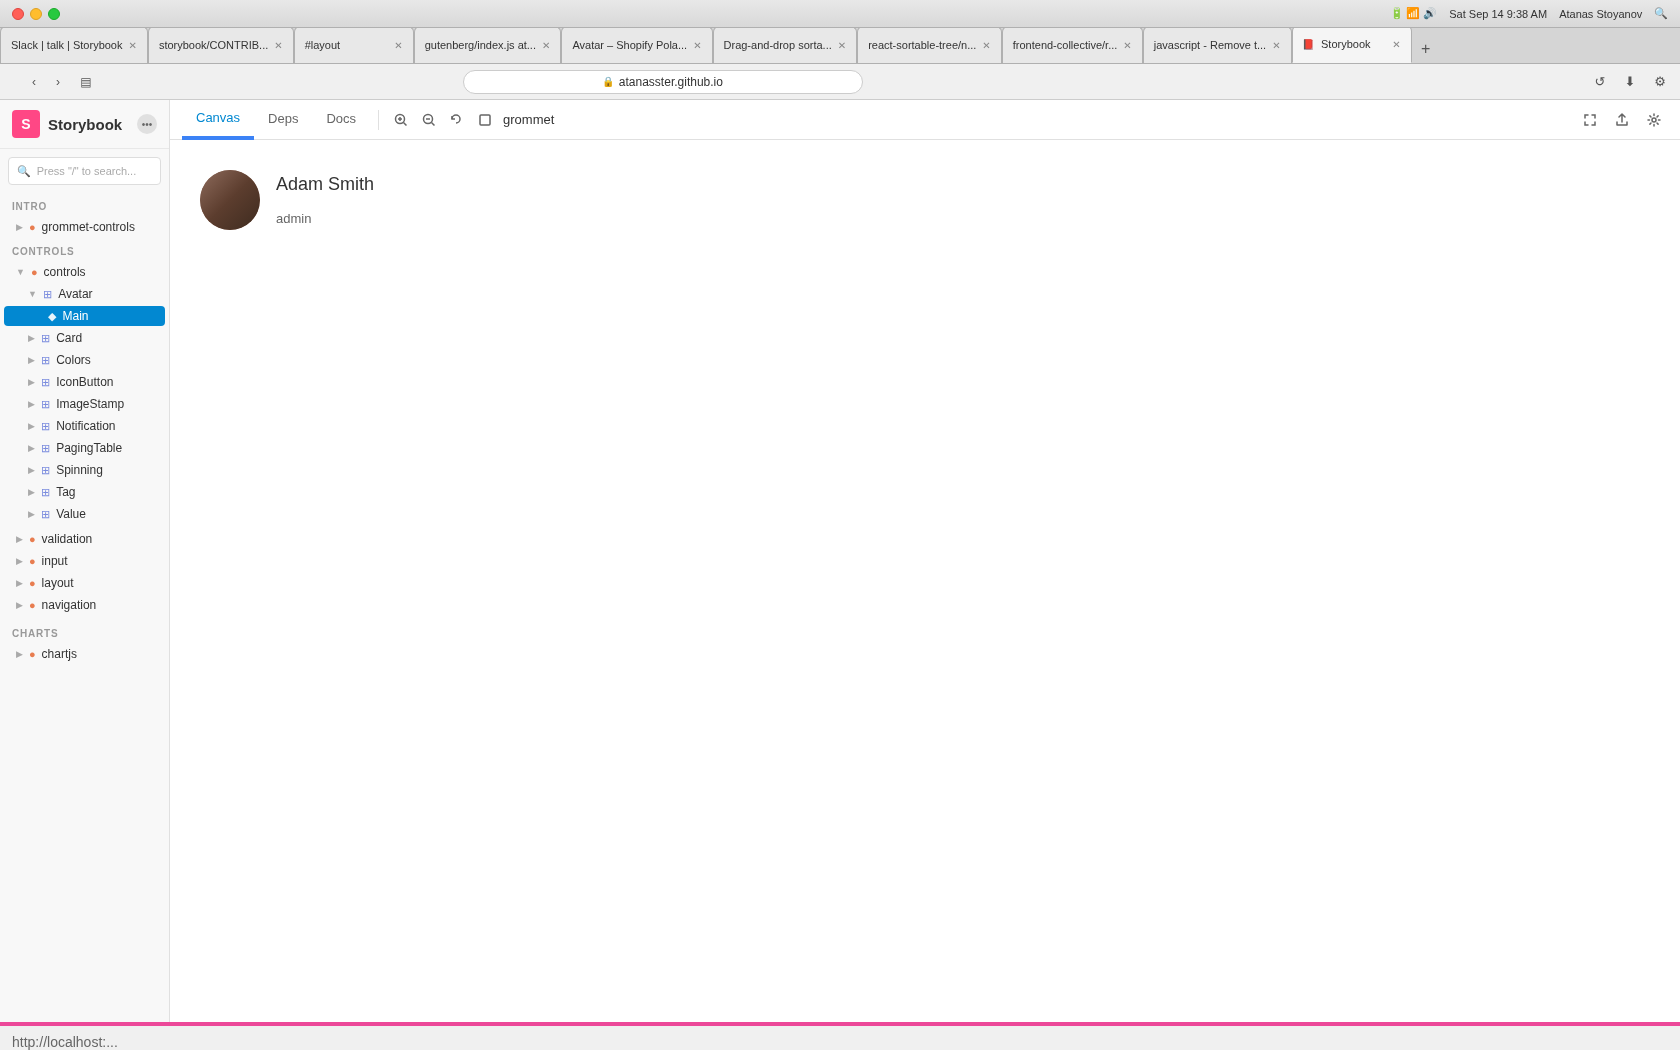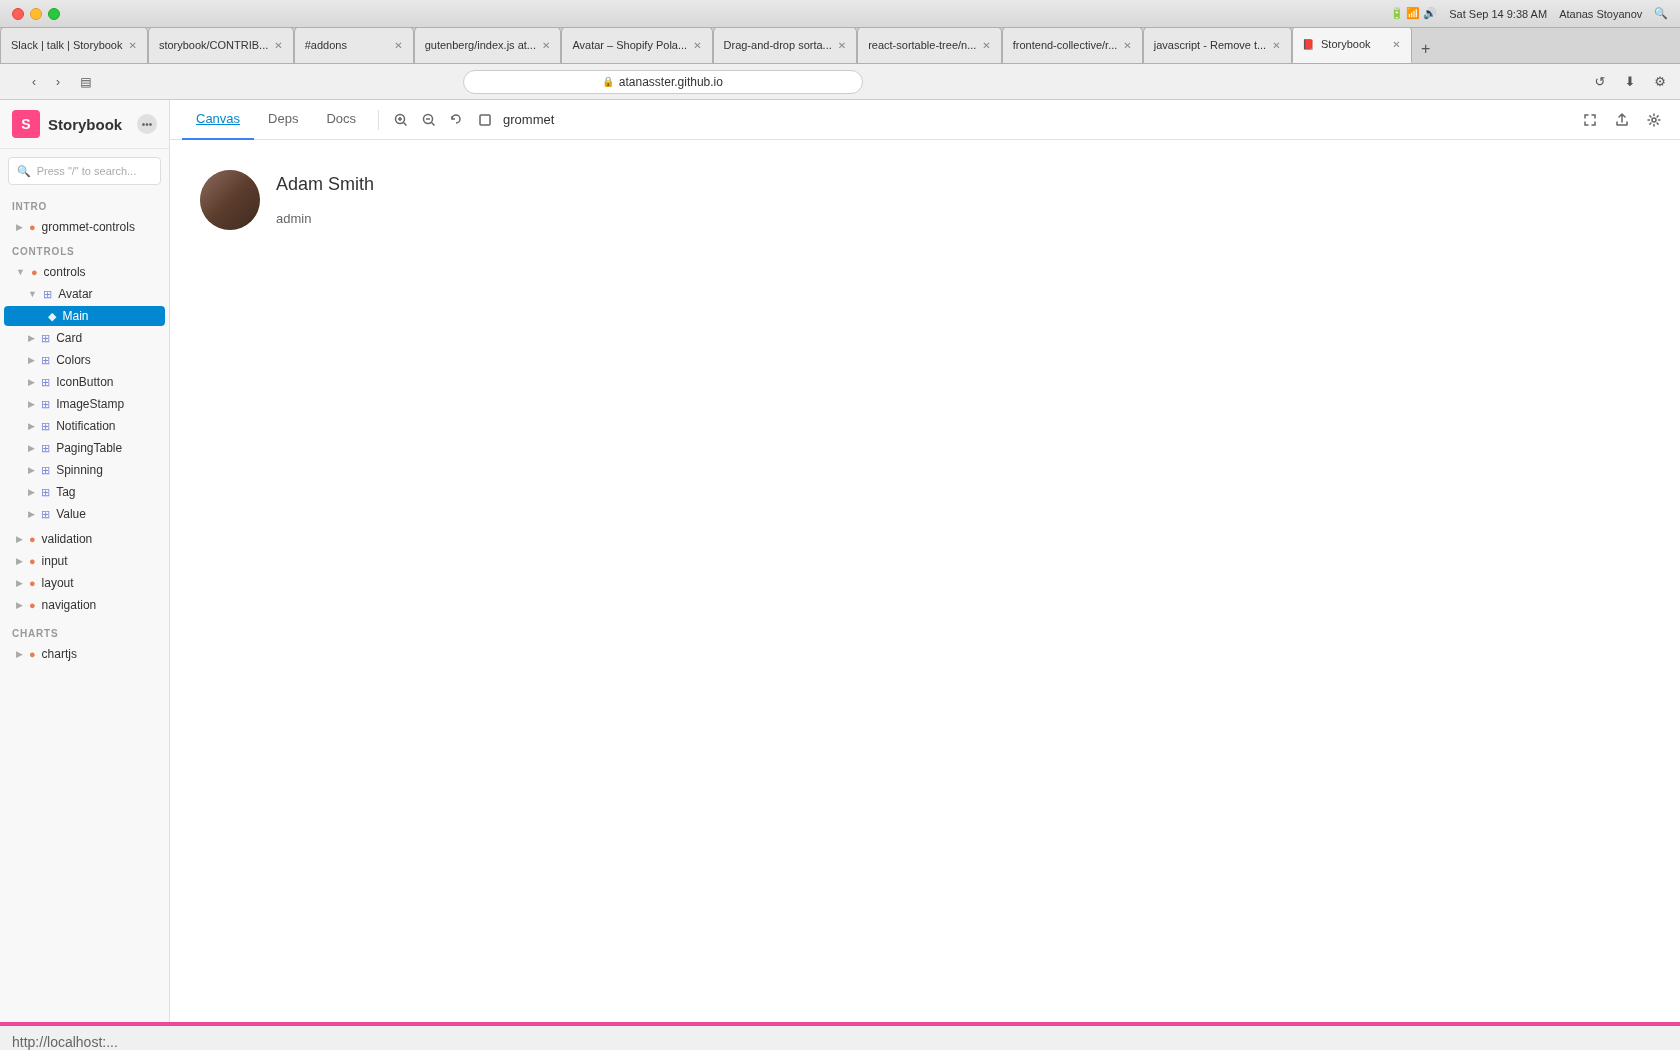--- a/index.html
+++ b/index.html
@@ -170,21 +170,21 @@
     .toolbar-tab {
       height: 40px;
       display: flex;
       align-items: center;
       padding: 0 14px;
       font-size: 13px;
       color: #666;
       cursor: pointer;
       border-bottom: 2px solid transparent;
     }
-    .toolbar-tab.active { color: #0288d1; border-bottom: 2px solid #3b82f6; text-decoration: underline; }
+    .toolbar-tab.active { color: #0288d1; border-bottom: 4px solid #3b82f6; }
     .toolbar-divider { width: 1px; height: 20px; background: #e0e0e0; margin: 0 8px; }
     .toolbar-btn { width: 28px; height: 28px; display: flex; align-items: center; justify-content: center; color: #666; cursor: pointer; border-radius: 4px; font-size: 14px; }
     .toolbar-component-name { font-size: 13px; color: #333; margin-left: 4px; }
     .toolbar-right { margin-left: auto; display: flex; align-items: center; gap: 4px; }
     .toolbar-right-btn { width: 28px; height: 28px; display: flex; align-items: center; justify-content: center; color: #666; cursor: pointer; font-size: 14px; border-radius: 4px; }
 
     
     .canvas-area {
       flex: 1;
       background: #fff;
@@ -254,21 +254,21 @@
 <div class="tabs-bar">
   <div class="browser-tab">
     <span>Slack | talk | Storybook</span>
     <span class="tab-close">✕</span>
   </div>
   <div class="browser-tab">
     <span>storybook/CONTRIB...</span>
     <span class="tab-close">✕</span>
   </div>
   <div class="browser-tab">
-    <span>#addons</span>
+    <span>#layout</span>
     <span class="tab-close">✕</span>
   </div>
   <div class="browser-tab">
     <span>gutenberg/index.js at...</span>
     <span class="tab-close">✕</span>
   </div>
   <div class="browser-tab">
     <span>Avatar – Shopify Pola...</span>
     <span class="tab-close">✕</span>
   </div>

